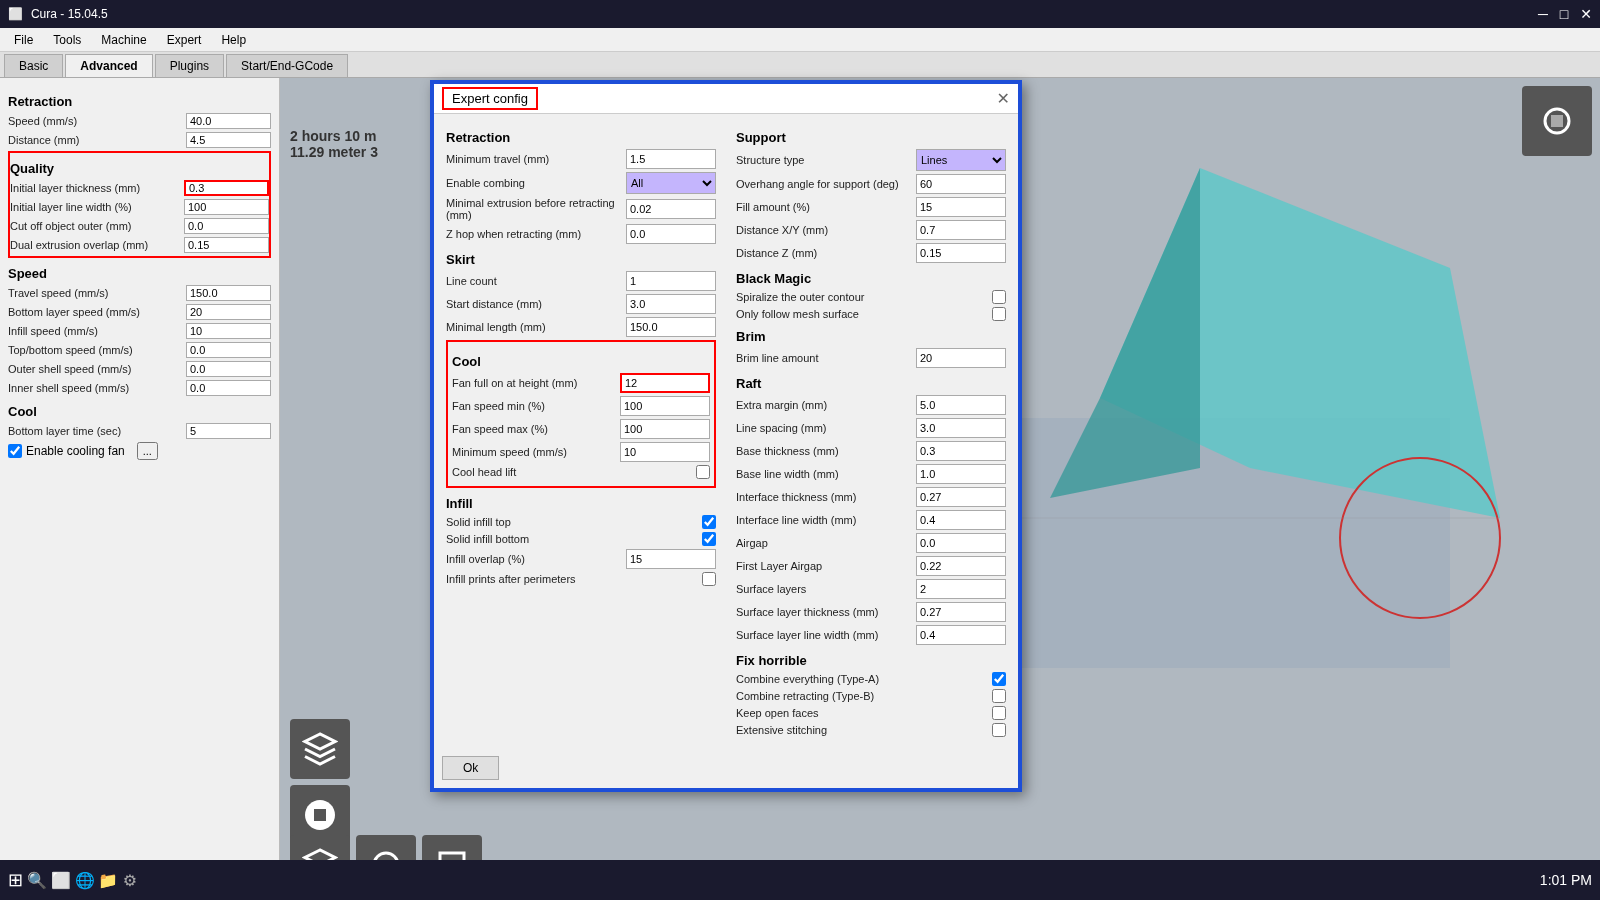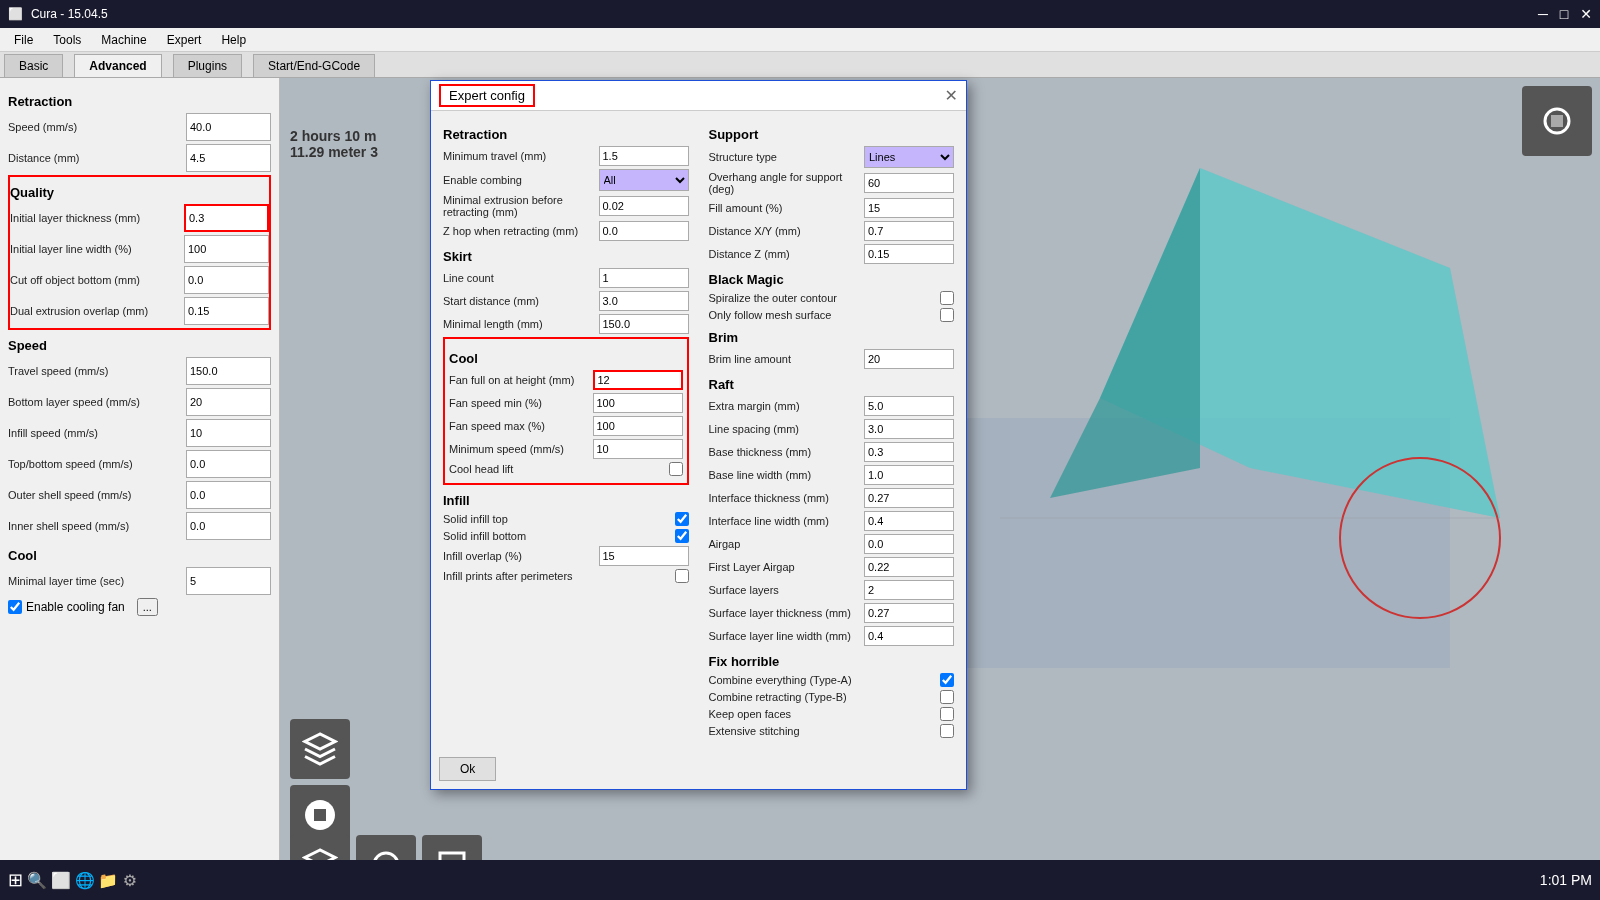--- a/index.html
+++ b/index.html
@@ -9,44 +9,44 @@
     .titlebar { background: #1a1a2e; color: #fff; height: 28px; display: flex; align-items: center; padding: 0 8px; justify-content: space-between; }
     .titlebar-title { display: flex; align-items: center; gap: 8px; font-size: 12px; }
     .titlebar-controls { display: flex; gap: 12px; font-size: 14px; cursor: pointer; }
 
     
     .menubar { background: #f0f0f0; height: 24px; display: flex; align-items: center; padding: 0 4px; border-bottom: 1px solid #ccc; }
     .menubar-item { padding: 2px 10px; font-size: 12px; cursor: pointer; text-align: center; }
 
     
     .tabs { background: #e0e0e0; height: 26px; display: flex; align-items: flex-end; padding: 0 4px; border-bottom: 1px solid #aaa; }
-    .tab { padding: 4px 14px; font-size: 12px; cursor: pointer; border: 1px solid #aaa; border-bottom: none; background: #d0d0d0; margin-right: 11px; }
+    .tab { padding: 4px 14px; font-size: 12px; cursor: pointer; border: 1px solid #aaa; border-bottom: none; background: #d0d0d0; margin-right: 2px; }
     .tab.active { background: #f0f0f0; font-weight: bold; }
 
     
     .main-layout { display: flex; height: calc(900px - 78px); }
 
     
     .left-panel { width: 280px; background: #f0f0f0; border-right: 1px solid #bbb; overflow-y: auto; padding: 8px; flex-shrink: 0; }
     .section-title { font-weight: bold; font-size: 13px; margin: 8px 0 4px 0; color: #000; }
     .field-row { display: flex; align-items: center; margin-bottom: 3px; }
     .field-label { flex: 1; font-size: 11px; color: #222; }
-    .field-input { width: 85px; height: 28px; border: 1px solid #aaa; background: #fff; padding: 1px 3px; font-size: 11px; }
+    .field-input { width: 85px; height: 16px; border: 1px solid #aaa; background: #fff; padding: 1px 3px; font-size: 11px; }
     .field-input.highlighted { border: 2px solid red; }
     .quality-section { border: 2px solid red; margin-bottom: 4px; }
     .checkbox-row { display: flex; align-items: center; gap: 4px; margin-bottom: 3px; }
 
     
     .right-area { flex: 1; background: #b0b8c0; position: relative; overflow: hidden; }
     .icon-btn { width: 60px; height: 60px; background: #555; border-radius: 4px; display: flex; align-items: center; justify-content: center; cursor: pointer; }
     .icon-btn svg { width: 36px; height: 36px; fill: #fff; }
 
     
     .top-right-icon { position: absolute; top: 8px; right: 8px; }
-    .dialog { background: #f0f0f0; border: 1px solid #1d4ed8; width: 537px; max-height: 780px; overflow-y: auto; box-shadow: 4px 4px 12px rgba(0,0,0,0.4); position: absolute; top: 80px; left: 430px; }
+    .dialog { background: #f0f0f0; border: 4px solid #1d4ed8; width: 592px; max-height: 780px; overflow-y: auto; box-shadow: 4px 4px 12px rgba(0,0,0,0.4); position: absolute; top: 80px; left: 430px; }
     .dialog-titlebar { background: #fff; border-bottom: 1px solid #ccc; height: 30px; display: flex; align-items: center; justify-content: space-between; padding: 0 8px; }
     .dialog-title { font-size: 13px; border: 2px solid red; padding: 2px 8px; color: #000; }
     .dialog-close { cursor: pointer; font-size: 16px; color: #666; }
     .dialog-body { padding: 8px 12px; display: flex; gap: 20px; }
     .dialog-col { flex: 1; }
     .dlg-section-title { font-weight: bold; font-size: 13px; margin: 8px 0 4px 0; color: #000; }
     .dlg-field-row { display: flex; align-items: center; margin-bottom: 3px; }
     .dlg-field-label { flex: 1; font-size: 11px; color: #222; }
     .dlg-field-input { width: 90px; height: 20px; border: 1px solid #aaa; background: #fff; padding: 1px 3px; font-size: 11px; }
     .dlg-field-select { width: 90px; height: 22px; border: 1px solid #aaa; background: #c4b5fd; font-size: 11px; }
@@ -110,21 +110,21 @@
       <div class="section-title">Quality</div>
       <div class="field-row">
         <span class="field-label">Initial layer thickness (mm)</span>
         <input class="field-input highlighted" value="0.3" style="">
       </div>
       <div class="field-row">
         <span class="field-label">Initial layer line width (%)</span>
         <input class="field-input" value="100" style="">
       </div>
       <div class="field-row">
-        <span class="field-label">Cut off object bottom (mm)</span>
+        <span class="field-label">Cut off object outer (mm)</span>
         <input class="field-input" value="0.0" style="">
       </div>
       <div class="field-row">
         <span class="field-label">Dual extrusion overlap (mm)</span>
         <input class="field-input" value="0.15" style="">
       </div>
     </div>
 
     <div class="section-title">Speed</div>
     <div class="field-row">
@@ -147,21 +147,21 @@
       <span class="field-label">Outer shell speed (mm/s)</span>
       <input class="field-input" value="0.0" style="">
     </div>
     <div class="field-row">
       <span class="field-label">Inner shell speed (mm/s)</span>
       <input class="field-input" value="0.0" style="">
     </div>
 
     <div class="section-title">Cool</div>
     <div class="field-row">
-      <span class="field-label">Minimal layer time (sec)</span>
+      <span class="field-label">Bottom layer time (sec)</span>
       <input class="field-input" value="5" style="">
     </div>
     <div class="checkbox-row">
       <input type="checkbox" class="dlg-checkbox" checked="" style="">
       <span>Enable cooling fan</span>
       <button style="margin-left:8px; padding:1px 4px; font-size:11px;">...</button>
     </div>
 
   </div>
 

